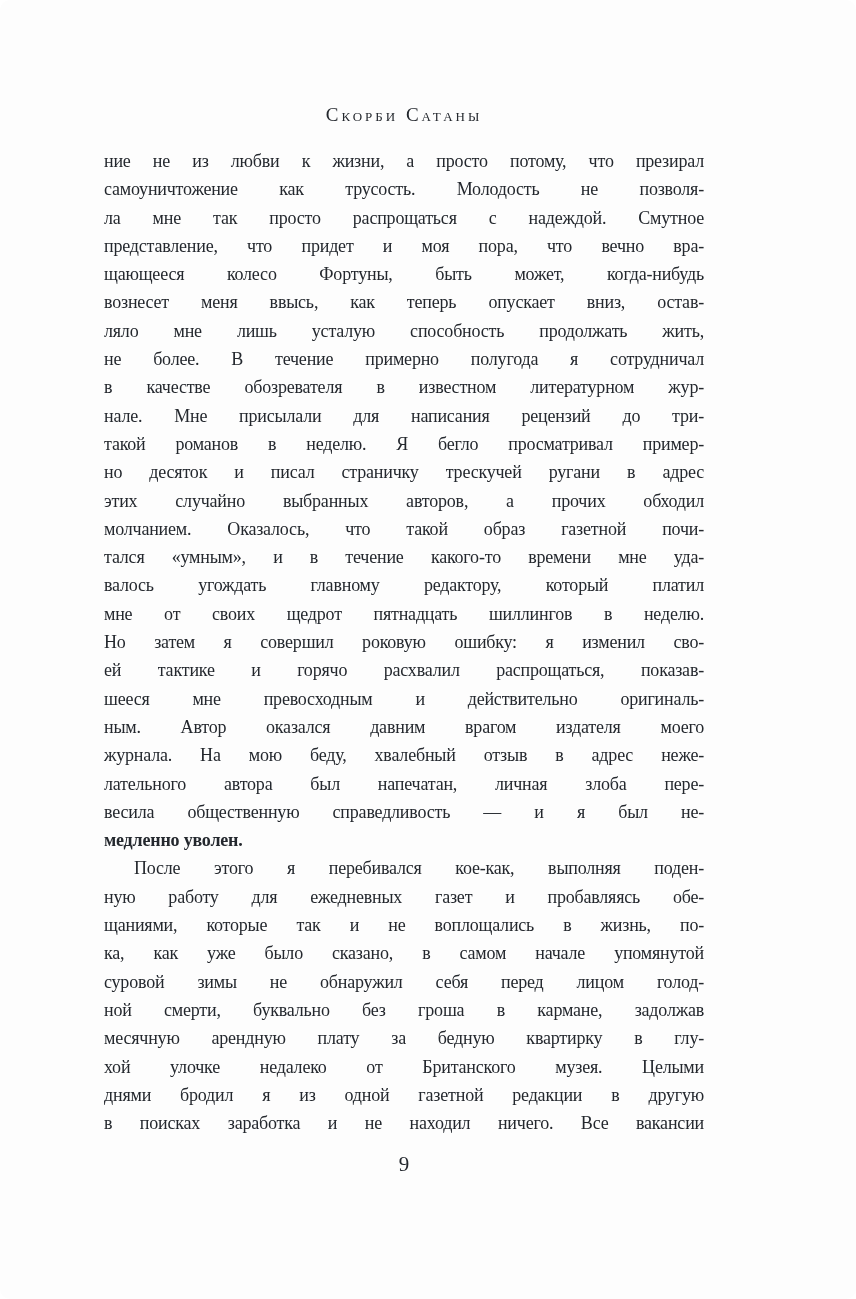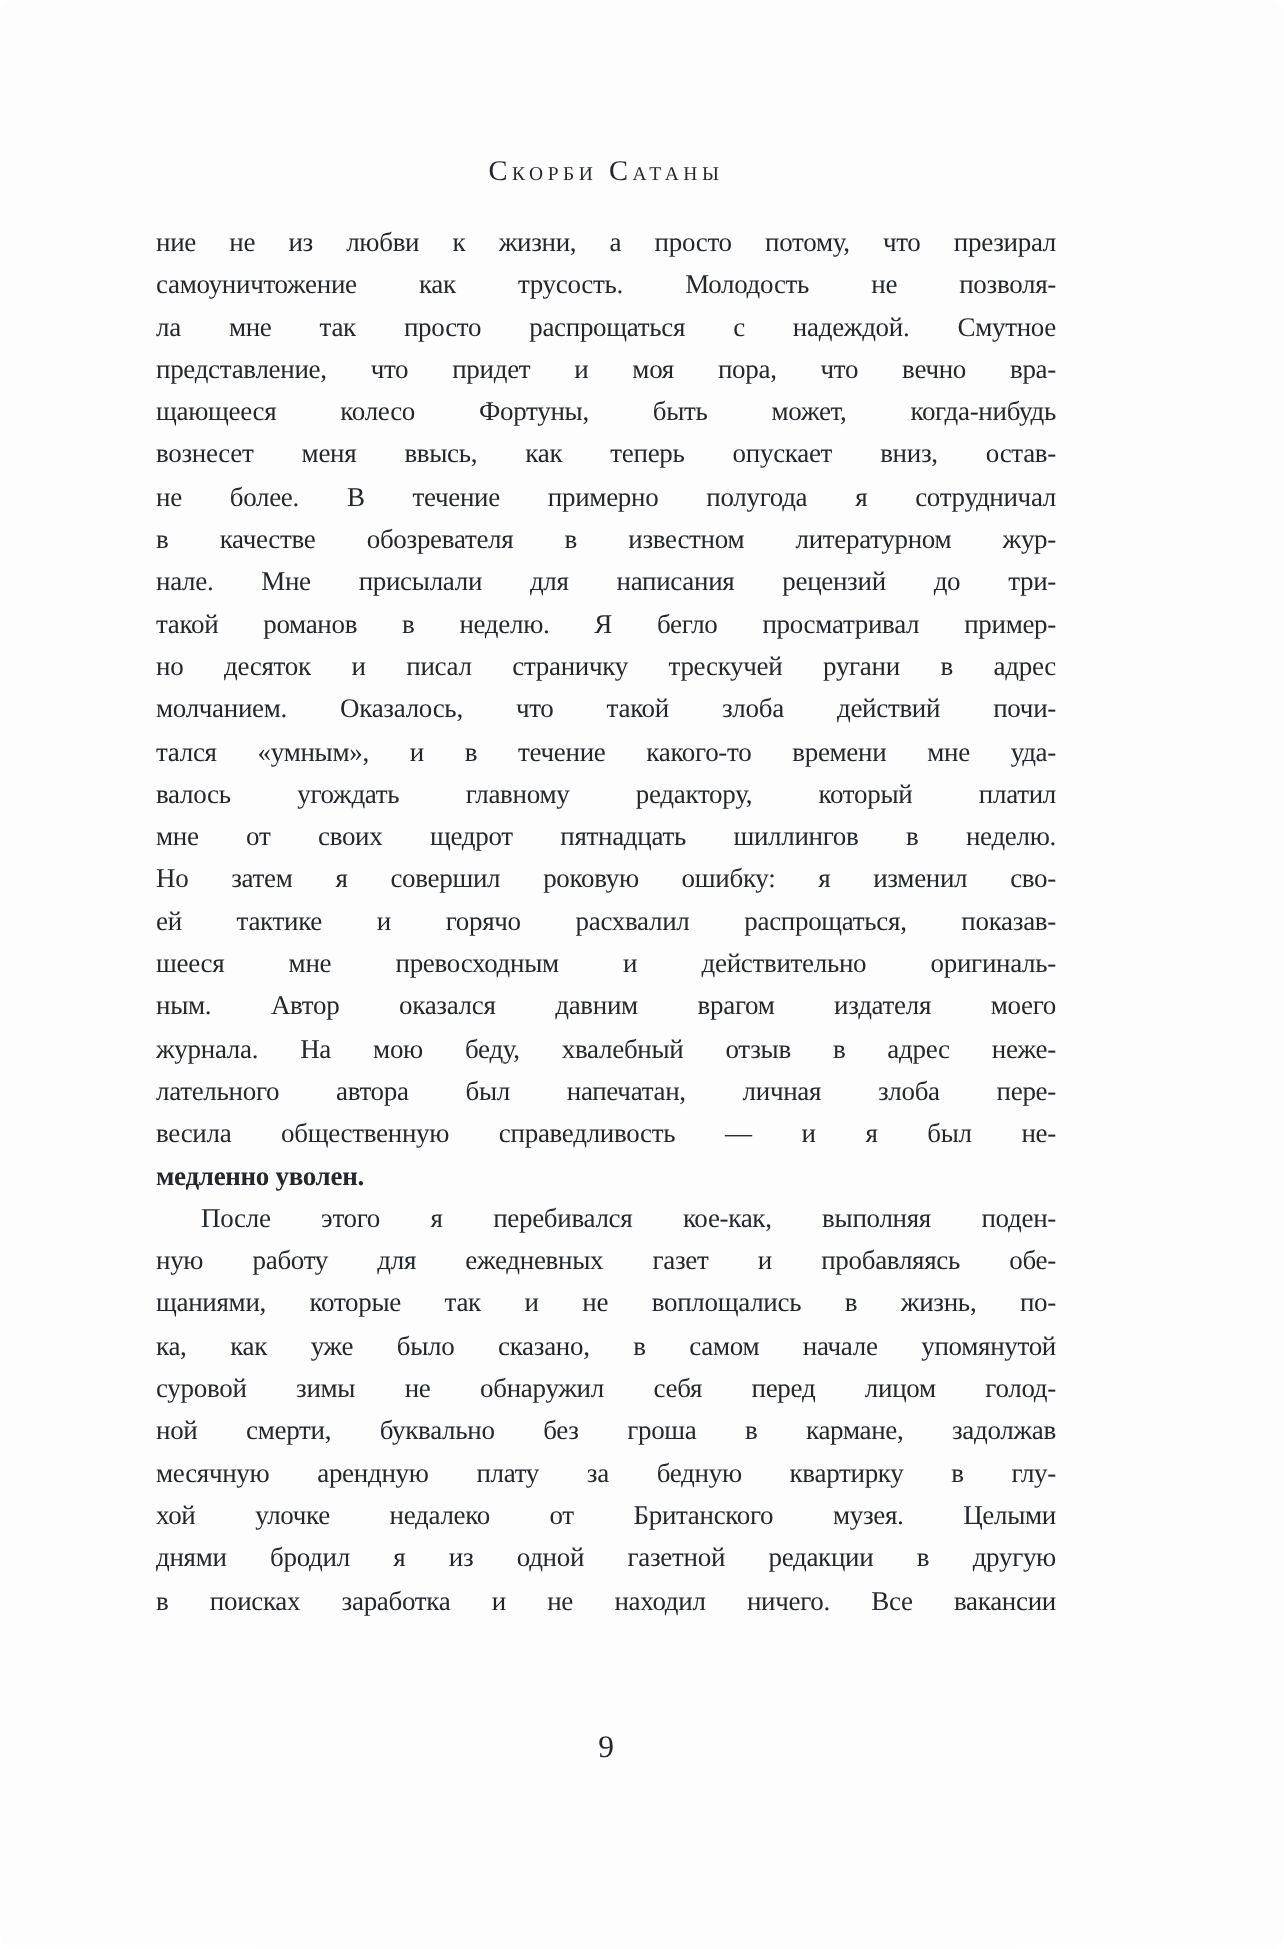--- a/index.html
+++ b/index.html
@@ -66,26 +66,28 @@
 <div class="page">
   <div class="running-header">Скорби Сатаны</div>
 
   <div class="body-text">
       <div class="line">ние не из любви к жизни, а просто потому, что презирал</div>
       <div class="line">самоуничтожение как трусость. Молодость не позволя-</div>
       <div class="line">ла мне так просто распрощаться с надеждой. Смутное</div>
       <div class="line">представление, что придет и моя пора, что вечно вра-</div>
       <div class="line">щающееся колесо Фортуны, быть может, когда-нибудь</div>
       <div class="line">вознесет меня ввысь, как теперь опускает вниз, остав-</div>
+      <div class="line">ляло мне лишь усталую способность продолжать жить,</div>
       <div class="line">не более. В течение примерно полугода я сотрудничал</div>
       <div class="line">в качестве обозревателя в известном литературном жур-</div>
       <div class="line">нале. Мне присылали для написания рецензий до три-</div>
       <div class="line">такой романов в неделю. Я бегло просматривал пример-</div>
       <div class="line">но десяток и писал страничку трескучей ругани в адрес</div>
-      <div class="line">молчанием. Оказалось, что такой злоба действий почи-</div>
+      <div class="line">этих случайно выбранных авторов, а прочих обходил</div>
+      <div class="line">молчанием. Оказалось, что такой образ газетной почи-</div>
       <div class="line">тался «умным», и в течение какого-то времени мне уда-</div>
       <div class="line">валось угождать главному редактору, который платил</div>
       <div class="line">мне от своих щедрот пятнадцать шиллингов в неделю.</div>
       <div class="line">Но затем я совершил роковую ошибку: я изменил сво-</div>
       <div class="line">ей тактике и горячо расхвалил распрощаться, показав-</div>
       <div class="line">шееся мне превосходным и действительно оригиналь-</div>
       <div class="line">ным. Автор оказался давним врагом издателя моего</div>
       <div class="line">журнала. На мою беду, хвалебный отзыв в адрес неже-</div>
       <div class="line">лательного автора был напечатан, личная злоба пере-</div>
       <div class="line">весила общественную справедливость — и я был не-</div>

